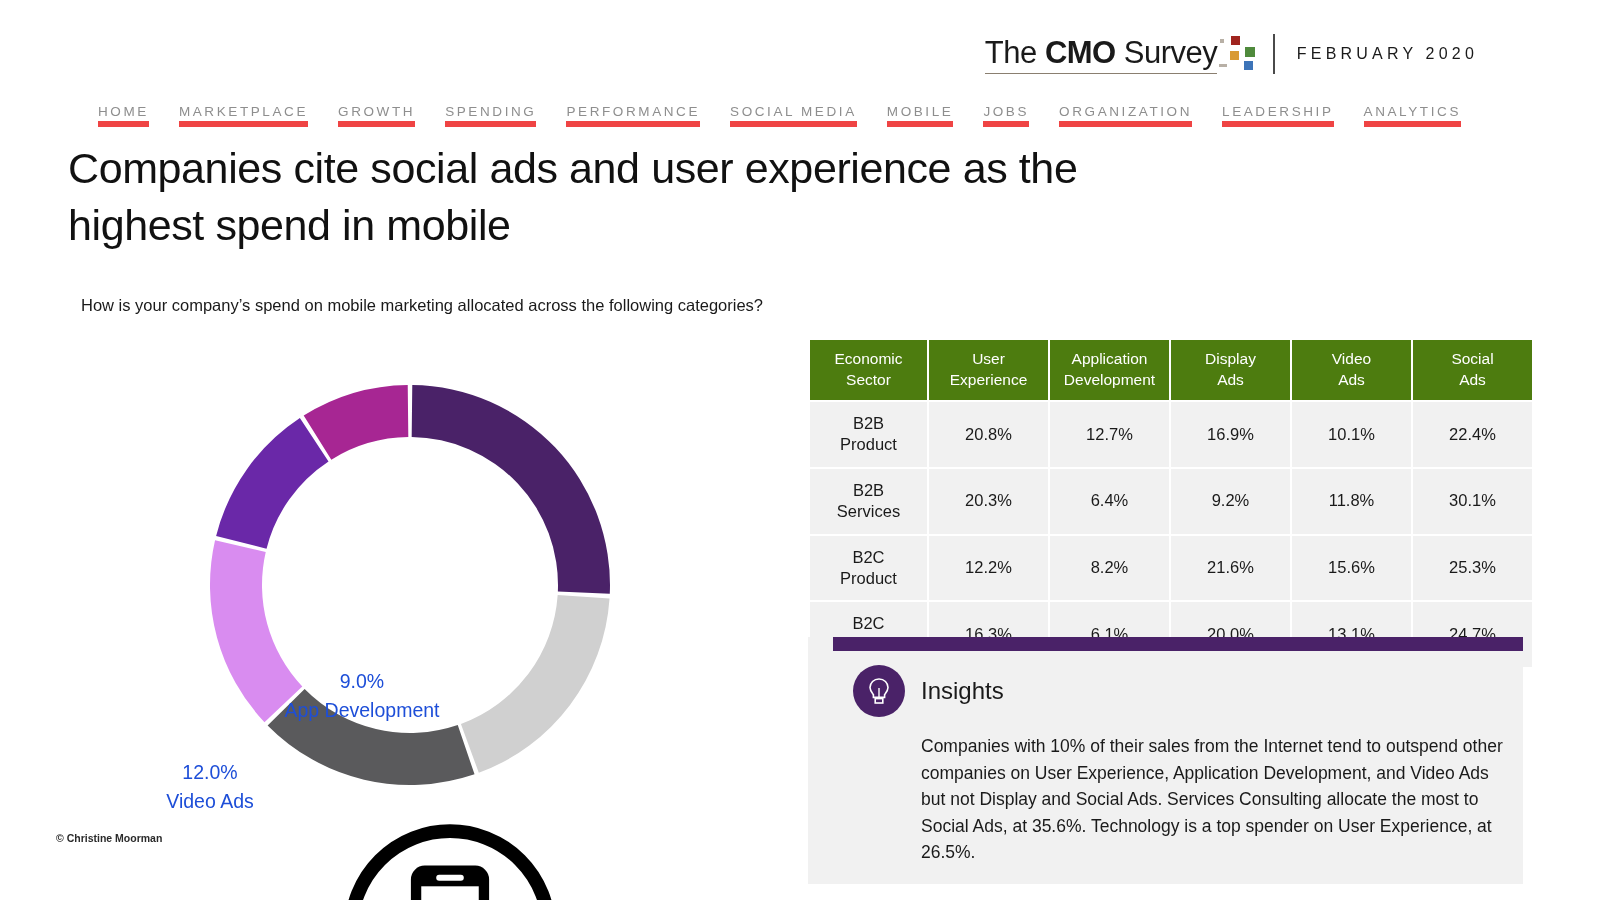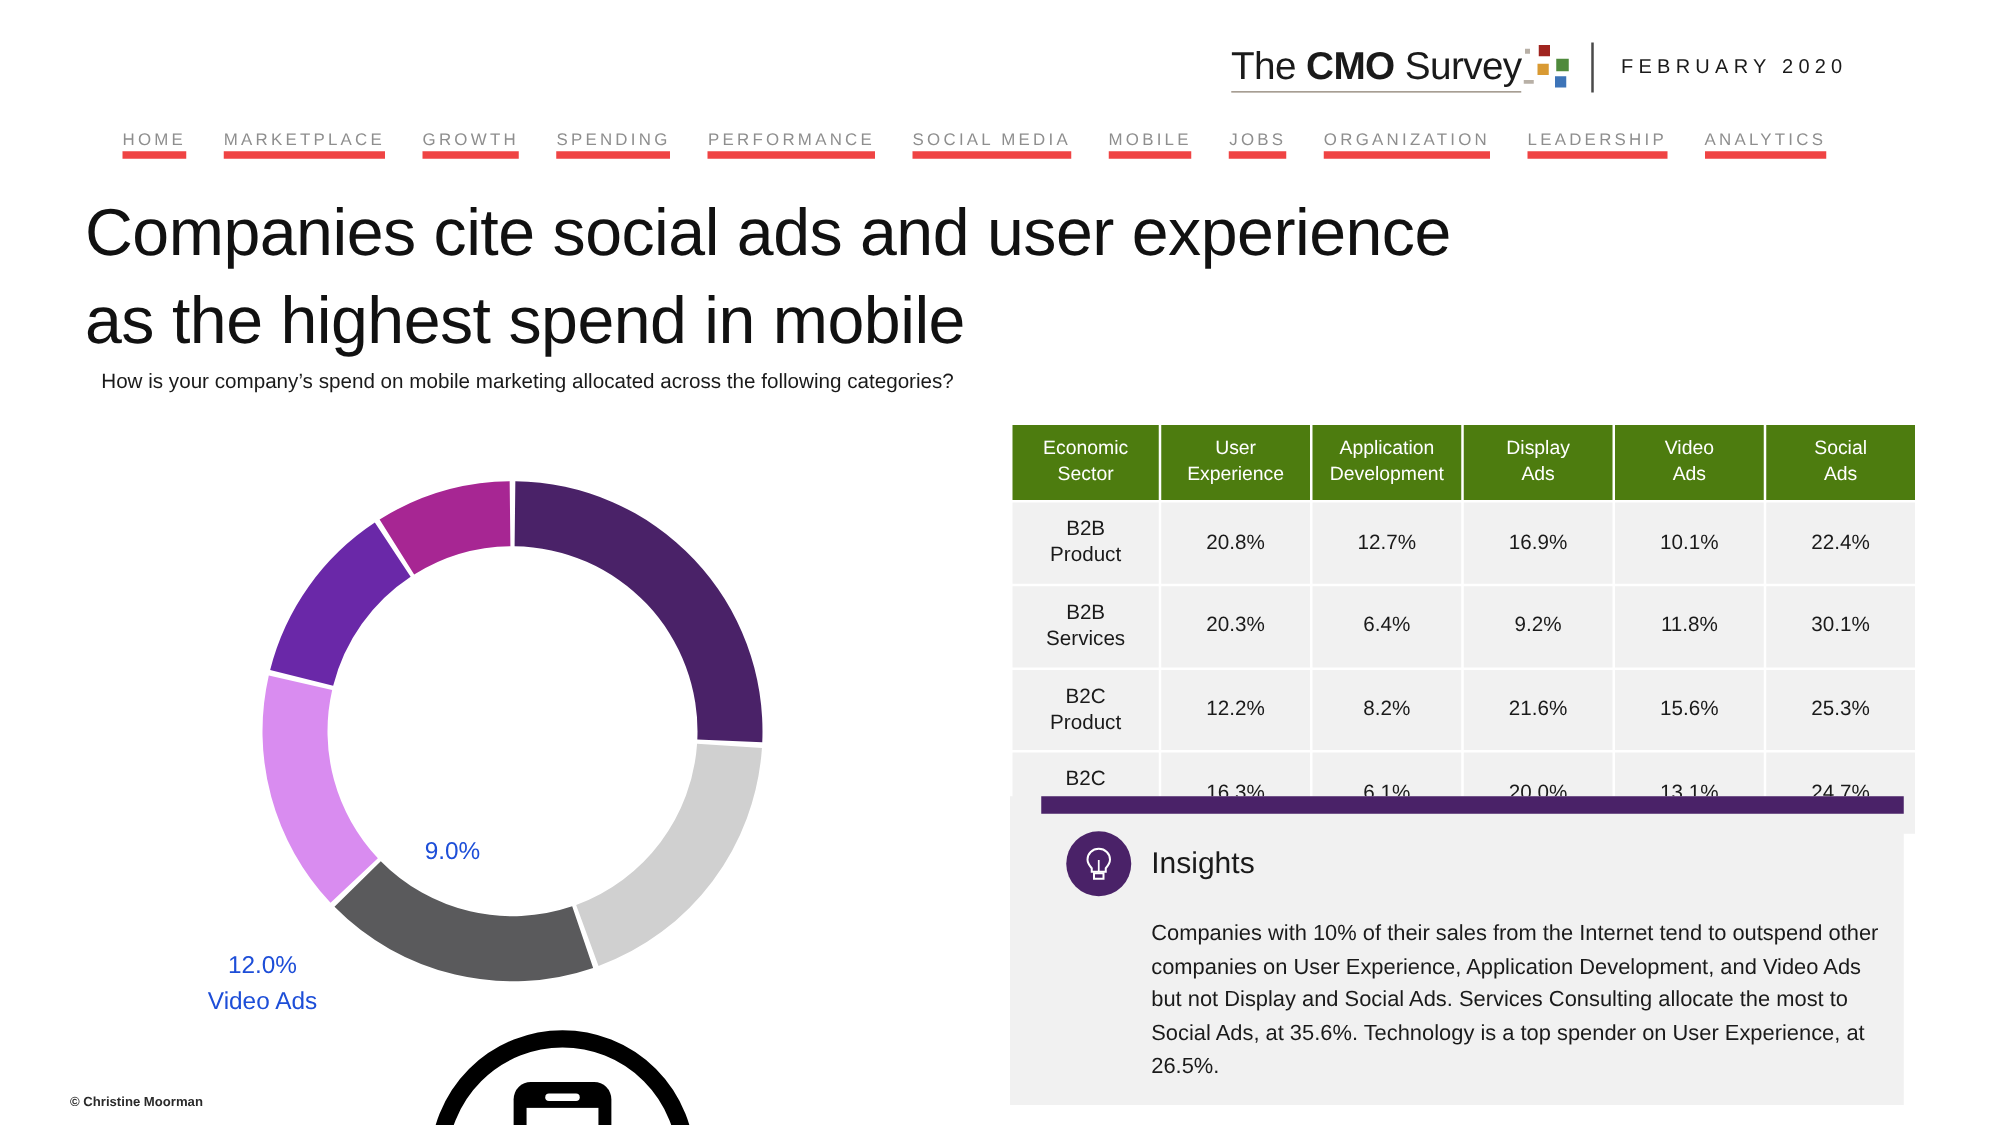--- a/index.html
+++ b/index.html
@@ -30,38 +30,38 @@
   .divider-v { width:1.5px; height:40px; background:#4a4a4a; margin:0 22px 0 18px; }
   .date-text { font-size:16px; letter-spacing:4.2px; color:#1a1a1a; font-weight:400; white-space:nowrap; }
 
   
   .nav { position:absolute; top:104px; left:98px; right:100px; display:flex; align-items:center; }
   .nav a { font-size:13.5px; letter-spacing:2.6px; color:#8e8e8e; text-decoration:none;
            border-bottom:6px solid #ef4444; padding-bottom:2px; margin-right:30px; white-space:nowrap; }
   .nav a:last-child { margin-right:0; }
 
   
-  .title { position:absolute; top:152px; left:68px; width:1120px;
-           font-size:53px; line-height:1.33; font-weight:400; color:#111; letter-spacing:-0.4px; }
+  .title { position:absolute; top:140px; left:68px; width:1120px;
+           font-size:43px; line-height:1.33; font-weight:400; color:#111; letter-spacing:-0.4px; }
   .subtitle { position:absolute; top:296px; left:81px; font-size:16.5px; color:#1a1a1a; }
 
   
   .chart-area { position:absolute; left:40px; top:330px; width:740px; height:540px; }
   .donut-svg { position:absolute; left:160px; top:45px; }
   .phone-icon { position:absolute; left:295px; top:485px; width:230px; height:230px; }
 
   .dlabel { position:absolute; text-align:center; color:#1d4ed8; font-size:19.5px; line-height:1.5; }
   .dlabel .pct { display:block; }
   .dlabel .nm  { display:block; }
 
   .lbl-app  { left:207px; top:337px; width:230px; }
   .lbl-vid  { left:75px; top:428px; width:190px; }
   .lbl-soc  { left:535px; top:418px; width:185px; }
 
-  .copyright { position:absolute; left:56px; top:832px; font-size:10.5px; font-weight:700; color:#2a2a2a;margin-top:44px; }
+  .copyright { position:absolute; left:56px; top:832px; font-size:10.5px; font-weight:700; color:#2a2a2a; }
 
   
   .table-wrap { position:absolute; left:808px; top:338px; width:715px; }
   table.data { width:715px; border-collapse:separate; border-spacing:2px; table-layout:fixed; }
   table.data th {
     background:#4d7c0f; color:#ffffff; font-weight:400; font-size:15.5px;
     padding:9px 4px; line-height:1.35; text-align:center; vertical-align:middle;
   }
   table.data td {
     background:#f1f1f1; color:#1a1a1a; font-size:16.5px; font-weight:400;
@@ -134,20 +134,21 @@
     <svg class="phone-icon" viewBox="0 0 100 100">
       <circle cx="50" cy="50" r="43" fill="none" stroke="#000" stroke-width="6"></circle>
       <rect x="33" y="22" width="34" height="56" rx="6" ry="6" fill="#000"></rect>
       <rect x="37.5" y="31" width="25" height="35" fill="#fff"></rect>
       <rect x="44" y="26" width="12" height="2.6" rx="1.3" fill="#fff"></rect>
       <circle cx="50" cy="72" r="3.3" fill="#fff"></circle>
     </svg>
 
     <div class="dlabel lbl-app">
       <span class="pct">9.0%</span>
+      <span class="nm">App Development</span>
     </div>
     <div class="dlabel lbl-vid">
       <span class="pct">12.0%</span>
       <span class="nm">Video Ads</span>
     </div>
 
   </div>
 
   <div class="copyright">© Christine Moorman</div>
 

